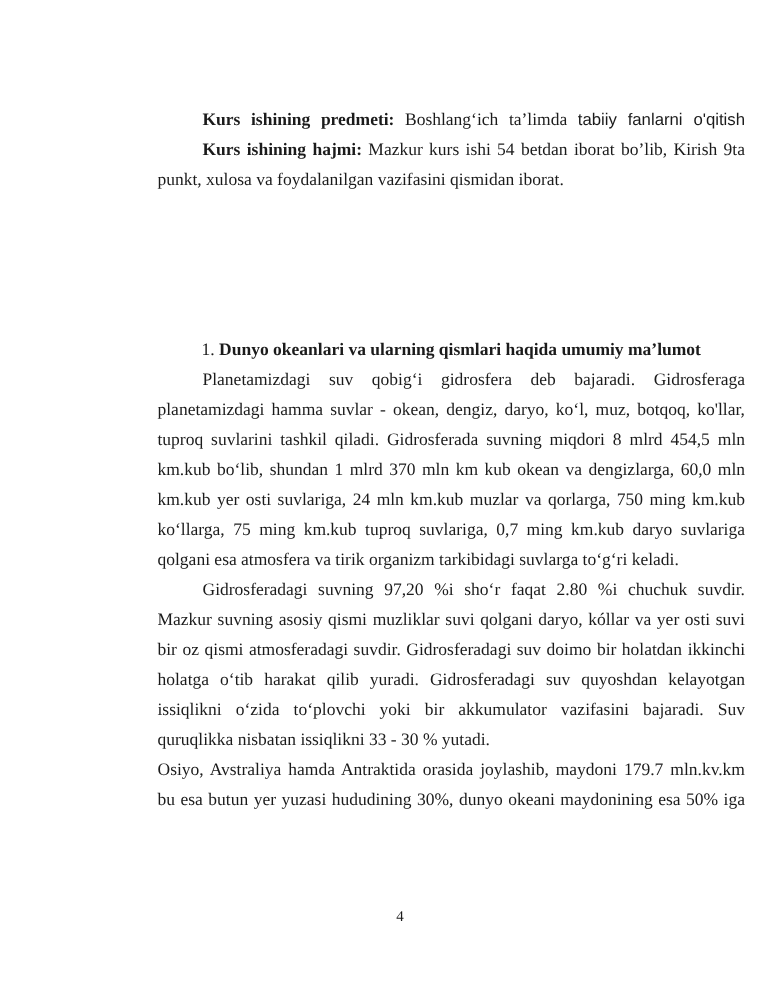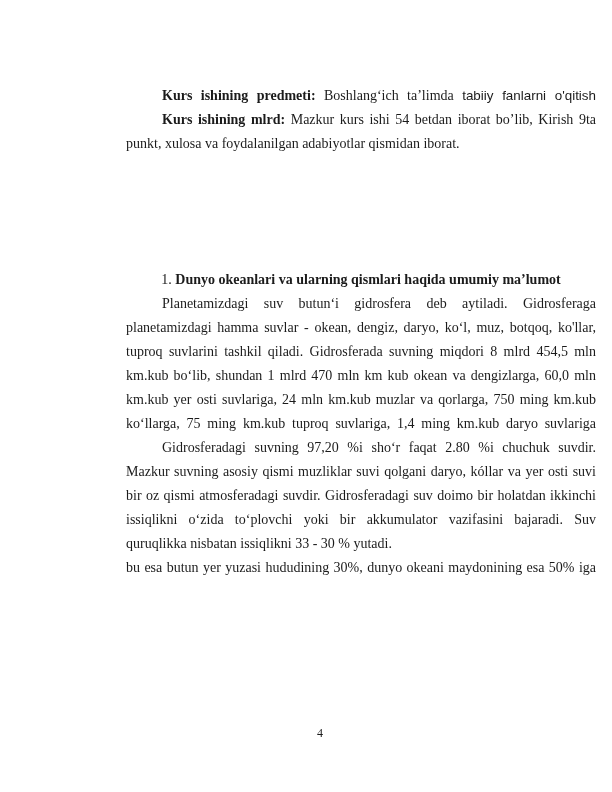--- a/index.html
+++ b/index.html
@@ -49,40 +49,43 @@
 </style>
 </head>
 <body>
 
 <div class="page">
   <div class="textblock">
       <div class="block para">
         <div class="line j ind"><span class="bold">Kurs ishining predmeti: </span><span>Boshlang‘ich ta’limda </span><span class="sans">tabiiy fanlarni o'qitish</span></div>
       </div>
       <div class="block para">
-        <div class="line j ind"><span class="bold">Kurs ishining mlrd: </span><span>Mazkur kurs ishi 54 betdan iborat bo’lib, Kirish 9ta</span></div>
-        <div class="line"><span>punkt, xulosa va foydalanilgan adabiyotlar qismidan iborat.</span></div>
+        <div class="line j ind"><span class="bold">Kurs ishining hajmi: </span><span>Mazkur kurs ishi 54 betdan iborat bo’lib, Kirish 9ta</span></div>
+        <div class="line"><span>punkt, xulosa va foydalanilgan vazifasini qismidan iborat.</span></div>
       </div>
       <div class="gap" style="height: 112px;"></div>
       <div class="block heading">
         <div class="line center"><span>1. </span><span class="bold">Dunyo okeanlari va ularning qismlari haqida umumiy ma’lumot</span></div>
       </div>
       <div class="block para">
-        <div class="line j ind"><span>Planetamizdagi suv butun‘i gidrosfera deb aytiladi. Gidrosferaga</span></div>
+        <div class="line j ind"><span>Planetamizdagi suv qobig‘i gidrosfera deb bajaradi. Gidrosferaga</span></div>
         <div class="line j"><span>planetamizdagi hamma suvlar - okean, dengiz, daryo, ko‘l, muz, botqoq, ko'llar,</span></div>
         <div class="line j"><span>tuproq suvlarini tashkil qiladi. Gidrosferada suvning miqdori 8 mlrd 454,5 mln</span></div>
-        <div class="line j"><span>km.kub bo‘lib, shundan 1 mlrd 470 mln km kub okean va dengizlarga, 60,0 mln</span></div>
+        <div class="line j"><span>km.kub bo‘lib, shundan 1 mlrd 370 mln km kub okean va dengizlarga, 60,0 mln</span></div>
         <div class="line j"><span>km.kub yer osti suvlariga, 24 mln km.kub muzlar va qorlarga, 750 ming km.kub</span></div>
-        <div class="line j"><span>ko‘llarga, 75 ming km.kub tuproq suvlariga, 1,4 ming km.kub daryo suvlariga</span></div>
+        <div class="line j"><span>ko‘llarga, 75 ming km.kub tuproq suvlariga, 0,7 ming km.kub daryo suvlariga</span></div>
+        <div class="line"><span>qolgani esa atmosfera va tirik organizm tarkibidagi suvlarga to‘g‘ri keladi.</span></div>
       </div>
       <div class="block para">
         <div class="line j ind"><span>Gidrosferadagi suvning 97,20 %i sho‘r faqat 2.80 %i chuchuk suvdir.</span></div>
         <div class="line j"><span>Mazkur suvning asosiy qismi muzliklar suvi qolgani daryo, kóllar va yer osti suvi</span></div>
         <div class="line j"><span>bir oz qismi atmosferadagi suvdir. Gidrosferadagi suv doimo bir holatdan ikkinchi</span></div>
+        <div class="line j"><span>holatga o‘tib harakat qilib yuradi. Gidrosferadagi suv quyoshdan kelayotgan</span></div>
         <div class="line j"><span>issiqlikni o‘zida to‘plovchi yoki bir akkumulator vazifasini bajaradi. Suv</span></div>
         <div class="line"><span>quruqlikka nisbatan issiqlikni 33 - 30 % yutadi.</span></div>
       </div>
       <div class="block para">
+        <div class="line j"><span>Osiyo, Avstraliya hamda Antraktida orasida joylashib, maydoni 179.7 mln.kv.km</span></div>
         <div class="line j"><span>bu esa butun yer yuzasi hududining 30%, dunyo okeani maydonining esa 50% iga</span></div>
       </div>
     </div>
   <div class="footer">4</div>
 </div>
 
 </body></html>

